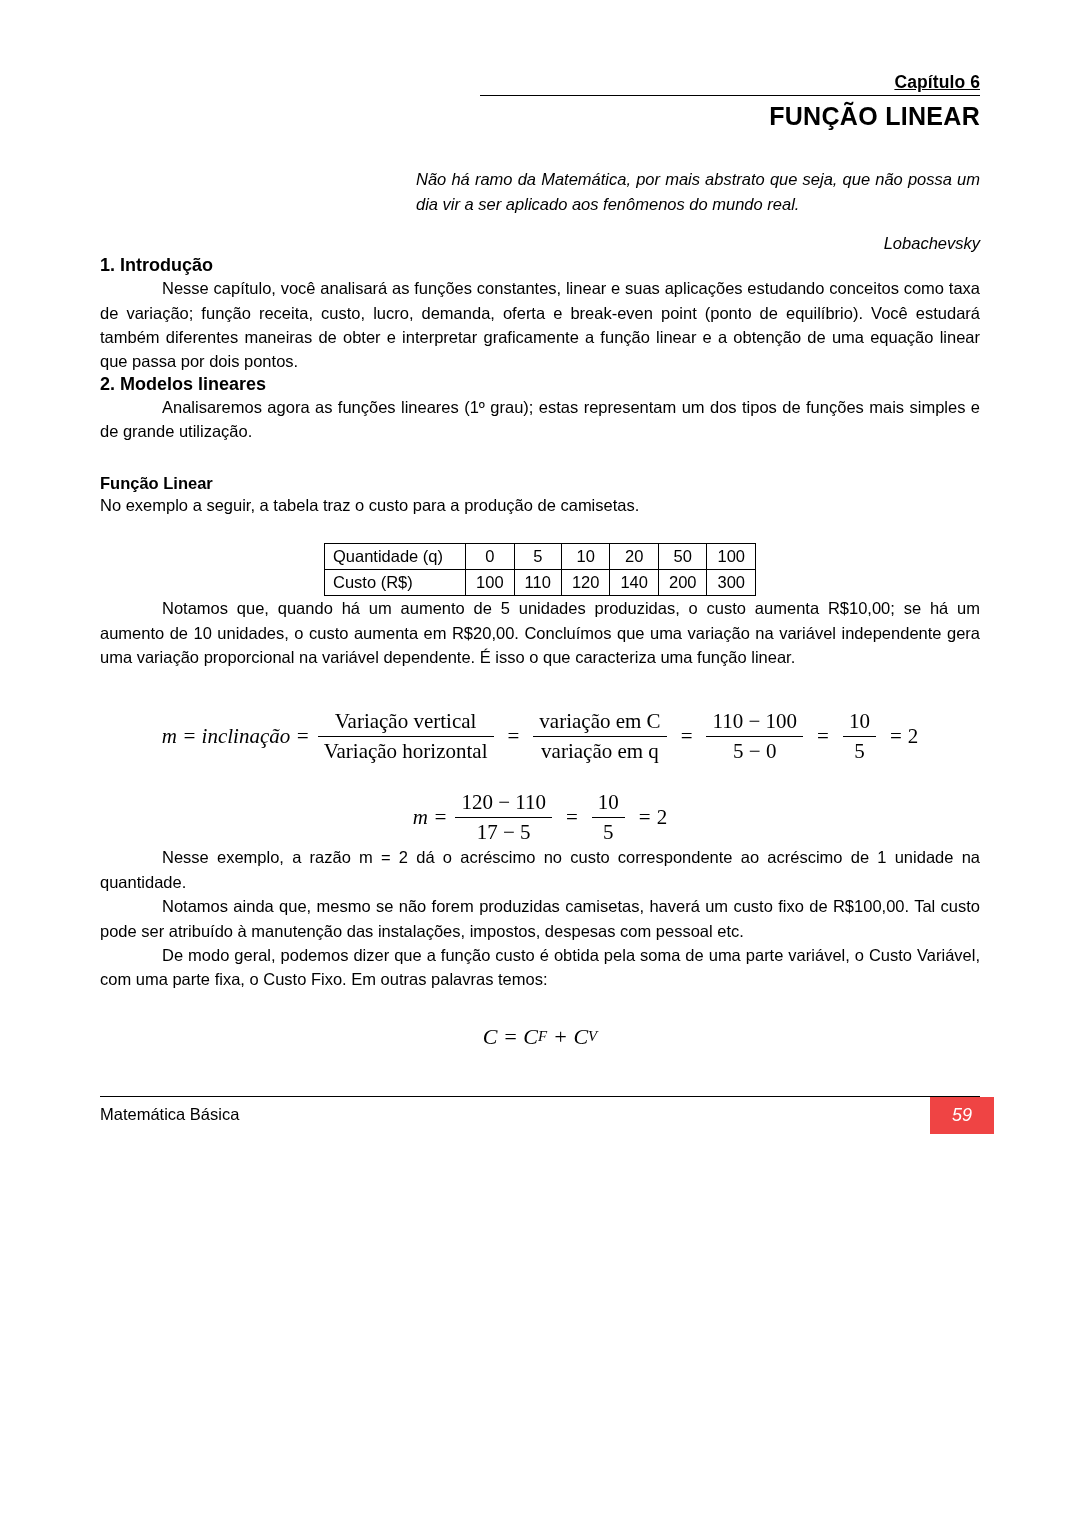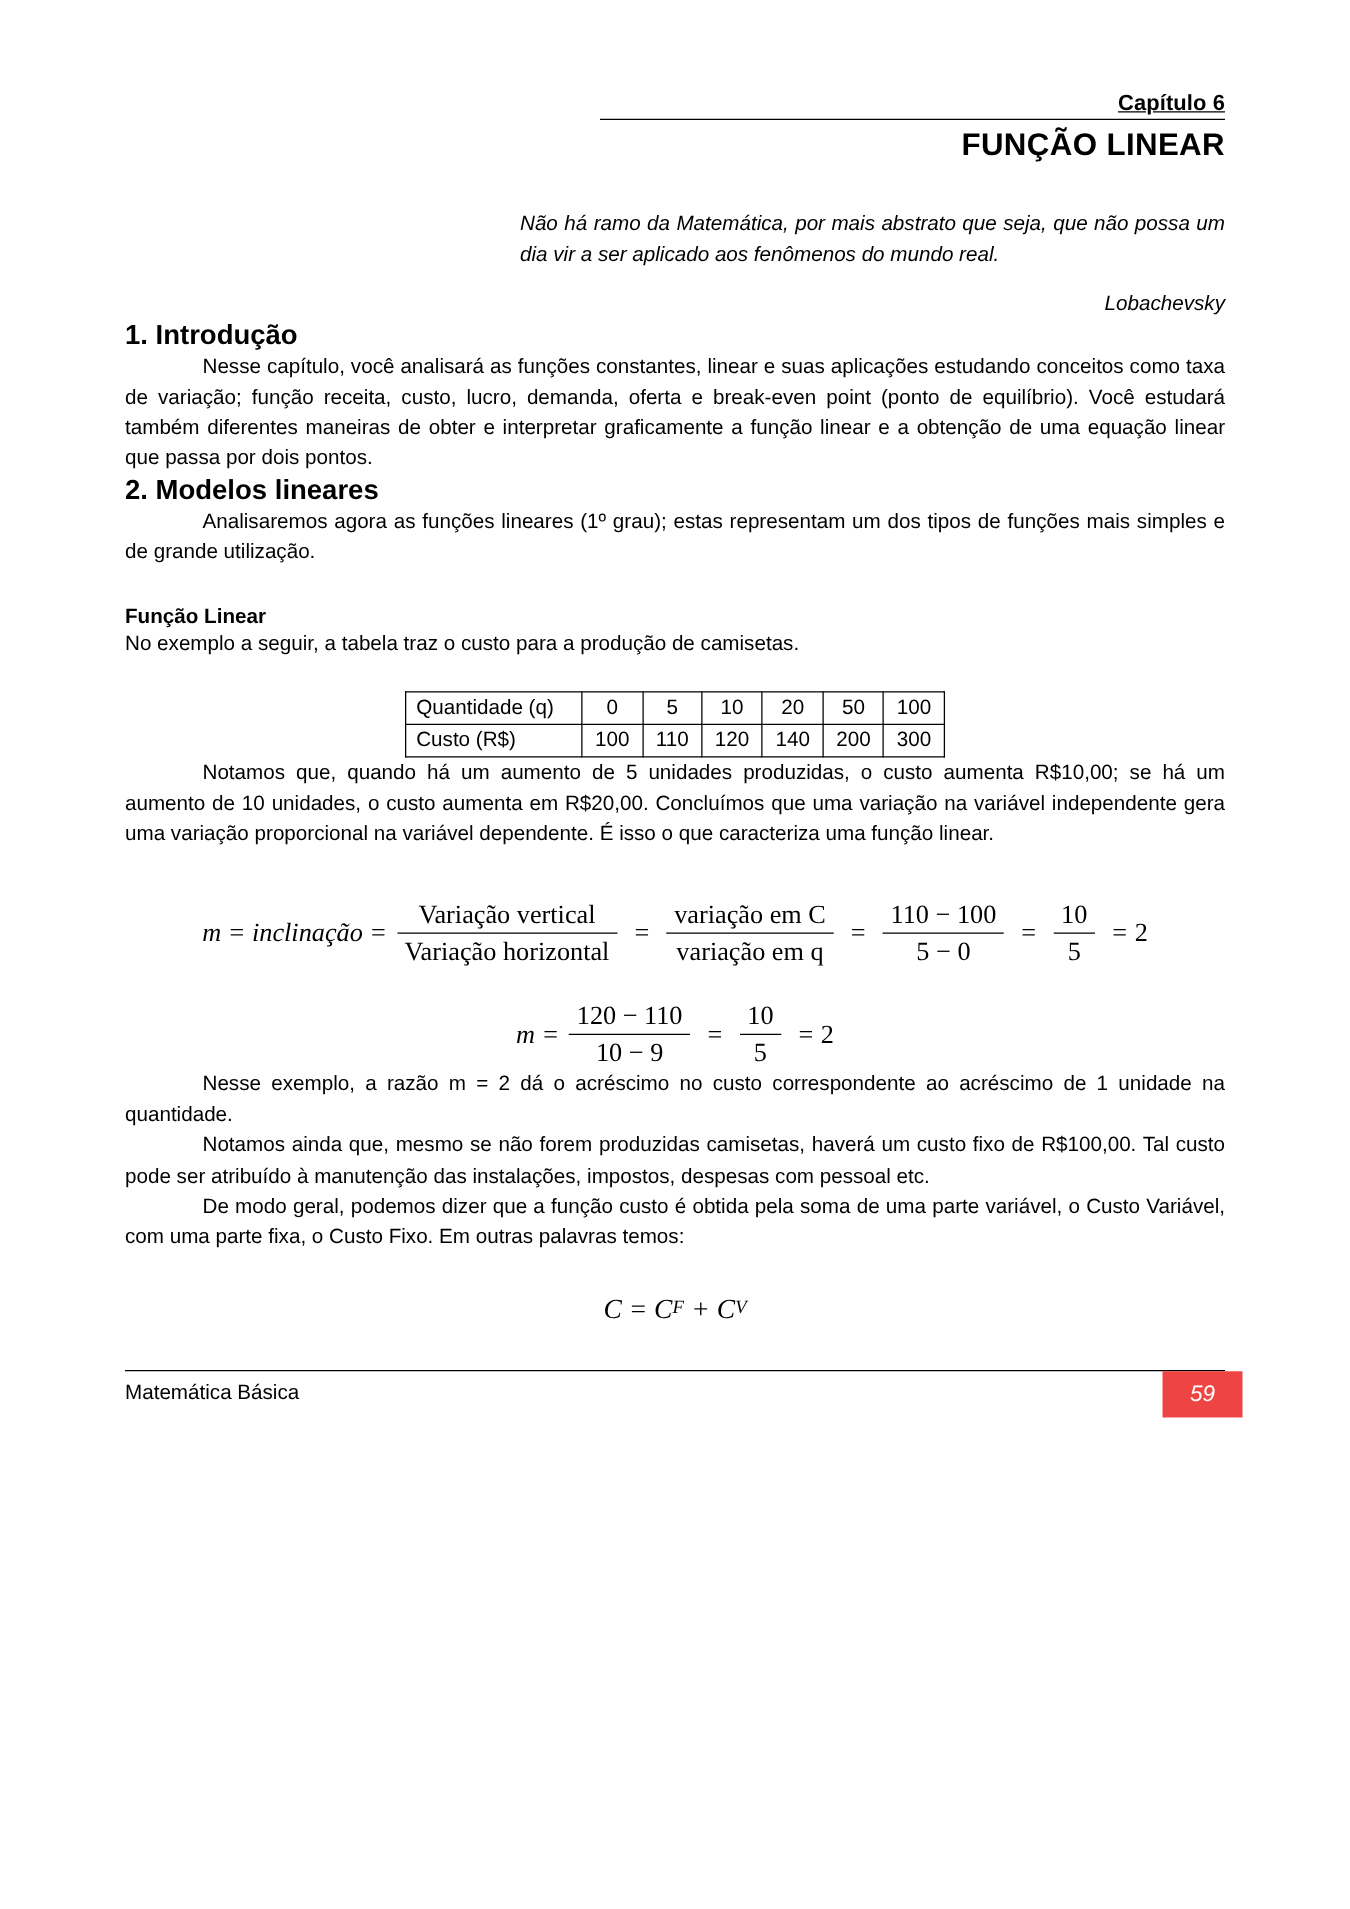--- a/index.html
+++ b/index.html
@@ -59,21 +59,21 @@
   }
   .epigraph-author {
     margin-top: 14px;
     text-align: right;
     font-style: italic;
     font-size: 16.5px;
   }
 
   
   h2.section {
-    font-size: 22px;
+    font-size: 18px;
     font-weight: bold;
     margin: 0;
   }
   .s1 { margin-top: 62px; }
   .s2 { margin-top: 48px; }
 
   p.body {
     font-size: 16.5px;
     line-height: 1.48;
     text-align: justify;
@@ -241,21 +241,21 @@
       <span class="den">5</span>
     </span>
     <span class="op">=</span>
     <span>2</span>
   </div>
 
   <div class="eq-block eq2">
     <span class="mi">m =</span>
     <span class="frac">
       <span class="num">120 − 110</span>
-      <span class="den">10 − 9</span>
+      <span class="den">17 − 5</span>
     </span>
     <span class="op">=</span>
     <span class="frac">
       <span class="num">10</span>
       <span class="den">5</span>
     </span>
     <span class="op">=</span>
     <span>2</span>
   </div>
 

